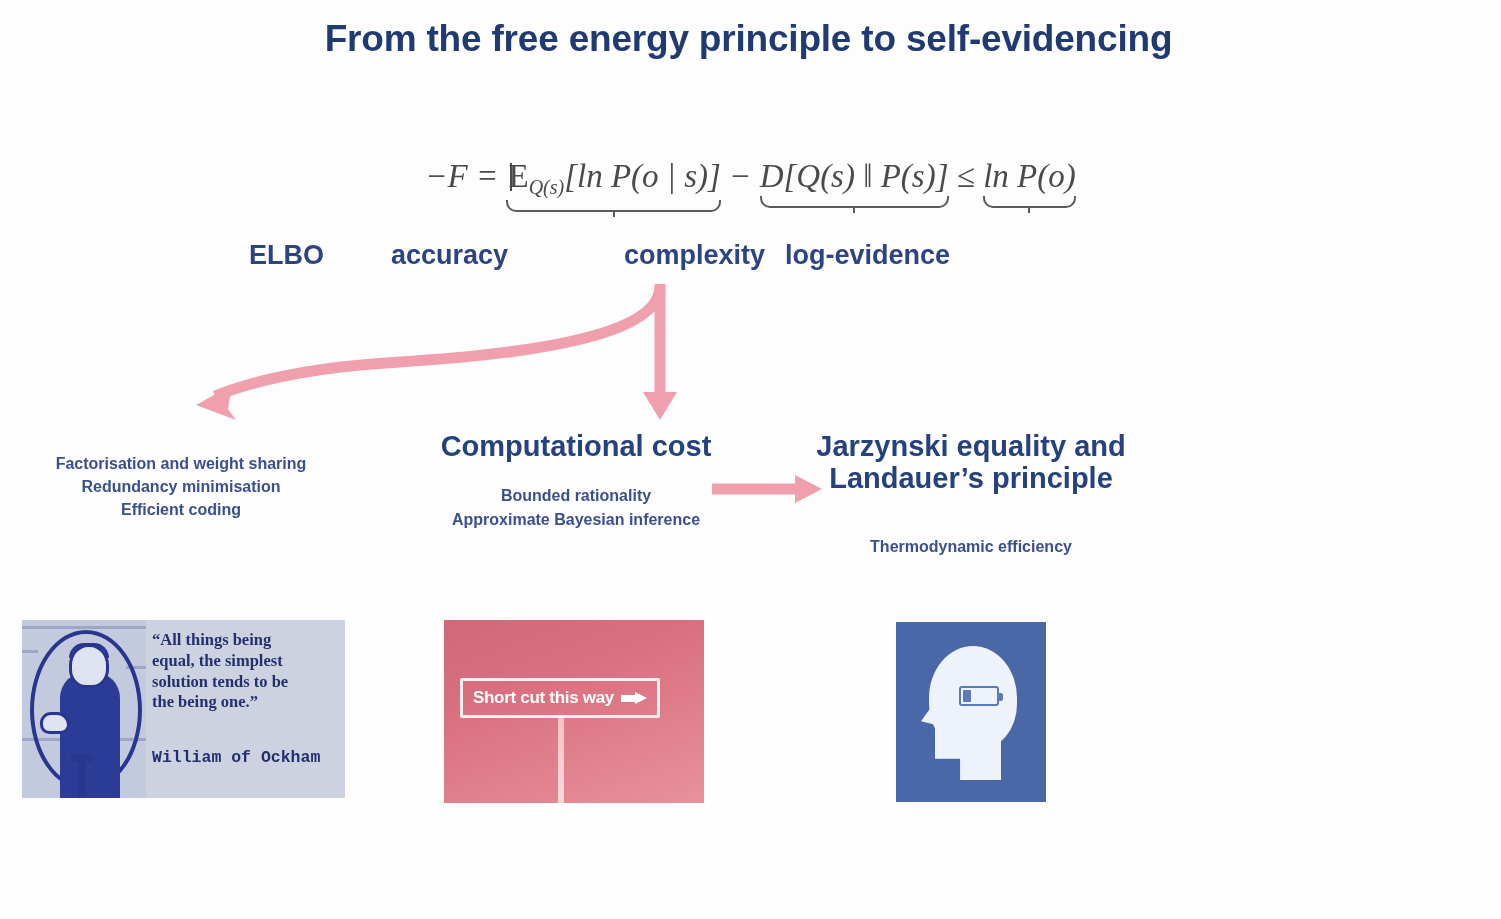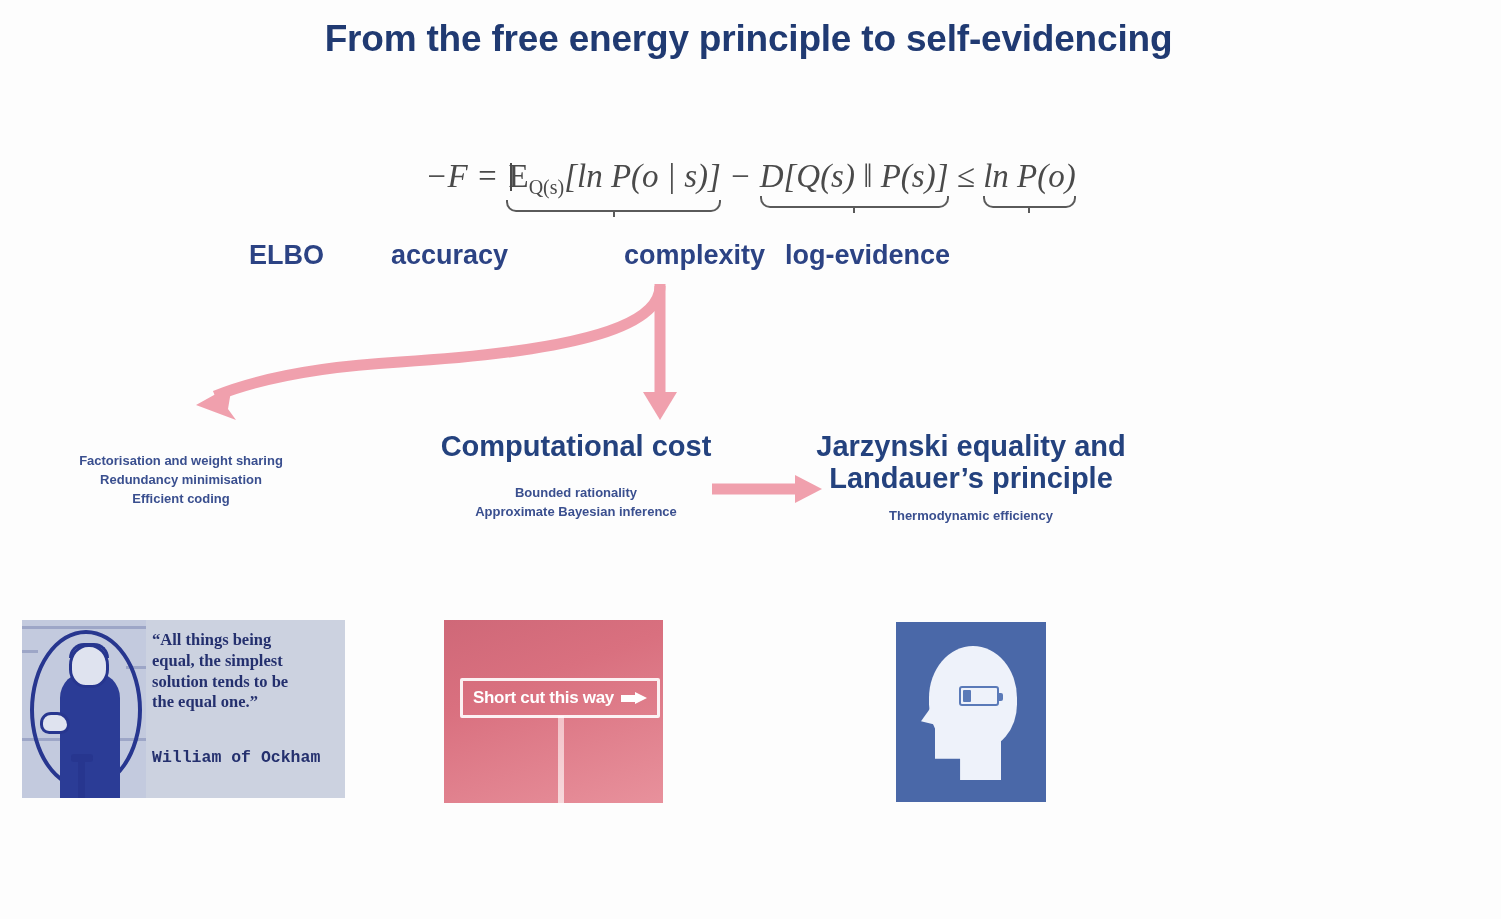--- a/index.html
+++ b/index.html
@@ -54,20 +54,21 @@
   .eq-bb::before {
     content: "";
     position: absolute;
     left: 4px;
     top: 3px;
     bottom: 2px;
     width: 2px;
     background: #4a4a4a;
   }
   .eq-sub {
+    font-style: italic;
     font-size: 20px;
     vertical-align: -0.35em;
   }
   .eq-seg { position: relative; display: inline-block; }
 
   
   .brace {
     position: absolute;
     left: 0;
     right: 0;
@@ -120,21 +121,21 @@
   .column { position: absolute; text-align: center; }
   .col-head {
     font-size: 29px;
     font-weight: bold;
     color: #24427e;
     line-height: 1.12;
     white-space: nowrap;
   }
   .col-sub {
     margin-top: 22px;
-    font-size: 13px;
+    font-size: 16px;
     font-weight: bold;
     color: #3a4f8f;
     line-height: 1.45;
     text-align: center;
   }
   .col-sub div { white-space: nowrap; }
 
   
   .img-ockham {
     position: absolute;
@@ -248,21 +249,21 @@
     font-weight: bold;
     font-size: 16.5px;
     color: #24306e;
   }
 
   
   .img-sign {
     position: absolute;
     left: 444px;
     top: 620px;
-    width: 219px;
+    width: 260px;
     height: 183px;
     background: linear-gradient(160deg, #cf6878 0%, #d9707f 35%, #e8919c 100%);
     overflow: hidden;
   }
   .sign-board {
     position: absolute;
     left: 16px;
     top: 58px;
     width: 200px;
     height: 40px;
@@ -447,21 +448,21 @@
     <div>Bounded rationality</div>
     <div>Approximate Bayesian inference</div>
   </div>
 </div>
 
 <div class="column" style="left:805px; top:430px; width:332px;">
   <div class="col-head">
     <div>Jarzynski equality and</div>
     <div>Landauer’s principle</div>
   </div>
-  <div class="col-sub" style="margin-top:12px">
+  <div class="col-sub" style="margin-top:40px">
     <div>Thermodynamic efficiency</div>
   </div>
 </div>
 
 <div class="img-ockham">
   <div class="ock-panel">
     <div class="ock-glassline" style="left:0;top:6px;width:124px;height:3px;"></div>
     <div class="ock-glassline" style="left:0;top:118px;width:124px;height:3px;"></div>
     <div class="ock-glassline" style="left:0;top:30px;width:16px;height:3px;"></div>
     <div class="ock-glassline" style="left:104px;top:46px;width:20px;height:3px;"></div>
@@ -470,21 +471,21 @@
     <div class="ock-hair"></div>
     <div class="ock-head"></div>
     <div class="ock-hand"></div>
     <div class="ock-staff-top"></div>
     <div class="ock-staff"></div>
   </div>
   <div class="ock-quote">
     <div>“All things being</div>
     <div>equal, the simplest</div>
     <div>solution tends to be</div>
-    <div>the equal one.”</div>
+    <div>the being one.”</div>
   </div>
   <div class="ock-attrib">William of Ockham</div>
 </div>
 
 <div class="img-sign">
   <div class="sign-post"></div>
   <div class="sign-board">
     <div class="sign-text">
       <span>Short cut this way</span>
       <span class="sign-arrow"></span>

